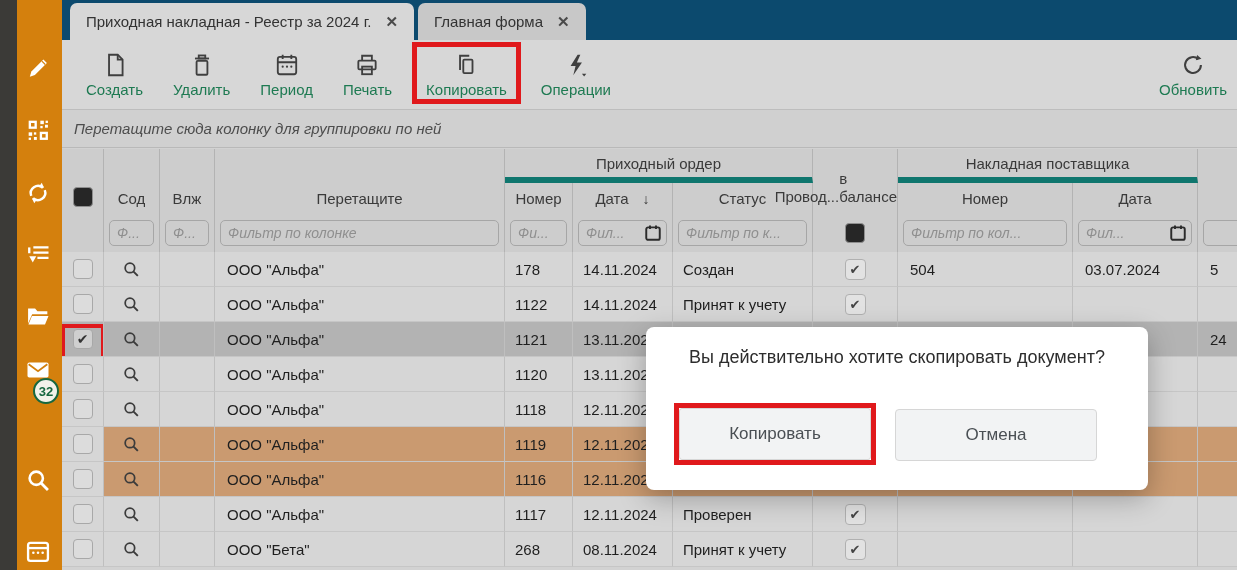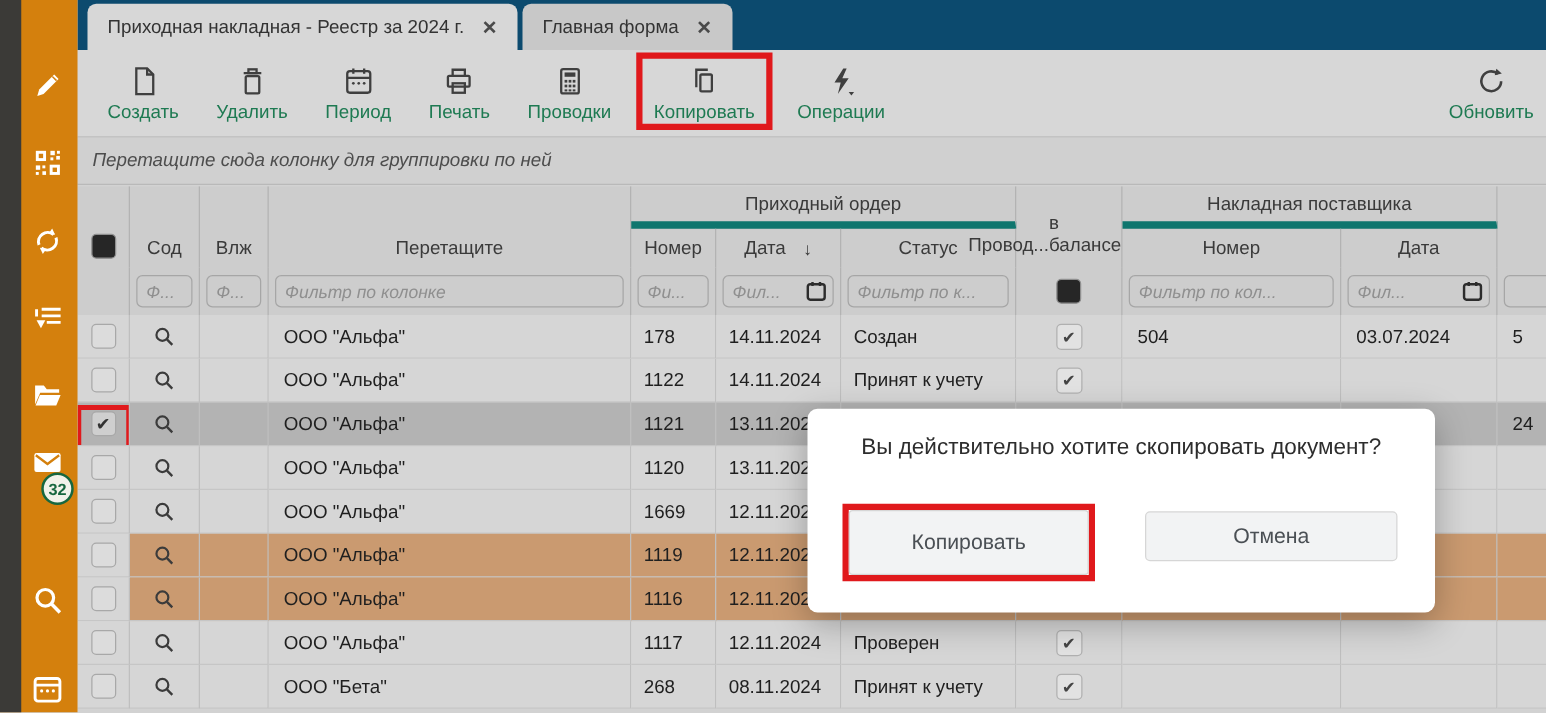--- a/index.html
+++ b/index.html
@@ -82,21 +82,21 @@
                align-items:center;justify-content:center;box-sizing:border-box;}
   .balbox.show::after{content:"\2714";font-size:13px;color:#444;}
   
   .modal{position:absolute;left:646px;top:327px;width:502px;height:163px;background:#fff;border-radius:8px;
          box-shadow:0 8px 28px rgba(0,0,0,.28);z-index:20;}
   .modal-msg{position:absolute;left:0;right:0;top:20px;text-align:center;font-size:18px;color:#2d2d2d;}
   .annot-modal{position:absolute;left:28px;top:76px;width:202px;height:62px;border:5px solid #e0191c;box-sizing:border-box;}
   .btn{font-family:"Liberation Sans",sans-serif;font-size:17px;color:#4a4f54;background:#f2f3f4;
        border:1px solid #d6d6d6;border-radius:4px;cursor:pointer;}
   .btn.confirm{width:100%;height:100%;border-radius:3px;}
-  .btn.cancel{position:absolute;left:270px;top:82px;width:202px;height:40px;}
+  .btn.cancel{position:absolute;left:249px;top:82px;width:202px;height:52px;}
   svg{display:block;}
 </style>
 </head>
 <body>
 
 <div class="sidebar">
   <div class="strip"></div>
 
   <div class="side-ic" style="top:54px;">
     <svg viewBox="0 0 24 24">
@@ -217,40 +217,20 @@
     <div class="tbtn">
       <span>
           <svg viewBox="0 0 24 24" fill="none" stroke="#3f3f3f" stroke-width="1.7">
             <path d="M7.5 8V3.5h9V8"></path>
             <rect x="4" y="8" width="16" height="8" rx="1"></rect>
             <rect x="7.5" y="13.5" width="9" height="7"></rect>
           </svg>
         </span>
       <span class="lbl">Печать</span>
     </div>
-    <div class="tbtn">
-      <span>
-          <svg viewBox="0 0 24 24" fill="none" stroke="#3f3f3f" stroke-width="1.7">
-            <rect x="5.5" y="3" width="13" height="18" rx="1.5"></rect>
-            <rect x="8" y="5.5" width="8" height="3.2" fill="#3f3f3f" stroke="none"></rect>
-            <g fill="#3f3f3f" stroke="none">
-              <rect x="8" y="11" width="2" height="2"></rect>
-              <rect x="11" y="11" width="2" height="2"></rect>
-              <rect x="14" y="11" width="2" height="2"></rect>
-              <rect x="8" y="14.5" width="2" height="2"></rect>
-              <rect x="11" y="14.5" width="2" height="2"></rect>
-              <rect x="14" y="14.5" width="2" height="2"></rect>
-              <rect x="8" y="18" width="2" height="1.5"></rect>
-              <rect x="11" y="18" width="2" height="1.5"></rect>
-              <rect x="14" y="18" width="2" height="1.5"></rect>
-            </g>
-          </svg>
-        </span>
-      <span class="lbl">Проводки</span>
-    </div>
     <div class="annot-toolbar">
       <div class="tbtn">
         <span>
             <svg viewBox="0 0 24 24" fill="none" stroke="#3f3f3f" stroke-width="1.7">
               <rect x="9.5" y="7" width="8.5" height="12.5" rx="1"></rect>
               <path d="M6.5 16.5v-13H15"></path>
             </svg>
           </span>
         <span class="lbl">Копировать</span>
       </div>
@@ -460,21 +440,21 @@
     <div class="cell c-sod">
       <span class="mag">
               <svg viewBox="0 0 24 24">
                 <circle cx="10" cy="10" r="6" fill="none" stroke="#3b3b3b" stroke-width="2.2"></circle>
                 <path d="M14.6 14.6L20 20" stroke="#3b3b3b" stroke-width="2.4"></path>
               </svg>
             </span>
     </div>
     <div class="cell c-vlzh"></div>
     <div class="cell c-org">ООО "Альфа"</div>
-    <div class="cell c-num">1669</div>
+    <div class="cell c-num">1118</div>
     <div class="cell c-date">12.11.2024</div>
     <div class="cell c-status">П</div>
     <div class="cell c-bal">
       
     </div>
     <div class="cell c-snum"></div>
     <div class="cell c-sdate"></div>
     <div class="cell c-extra"></div>
   </div>
         <div class="trow grid orange">

